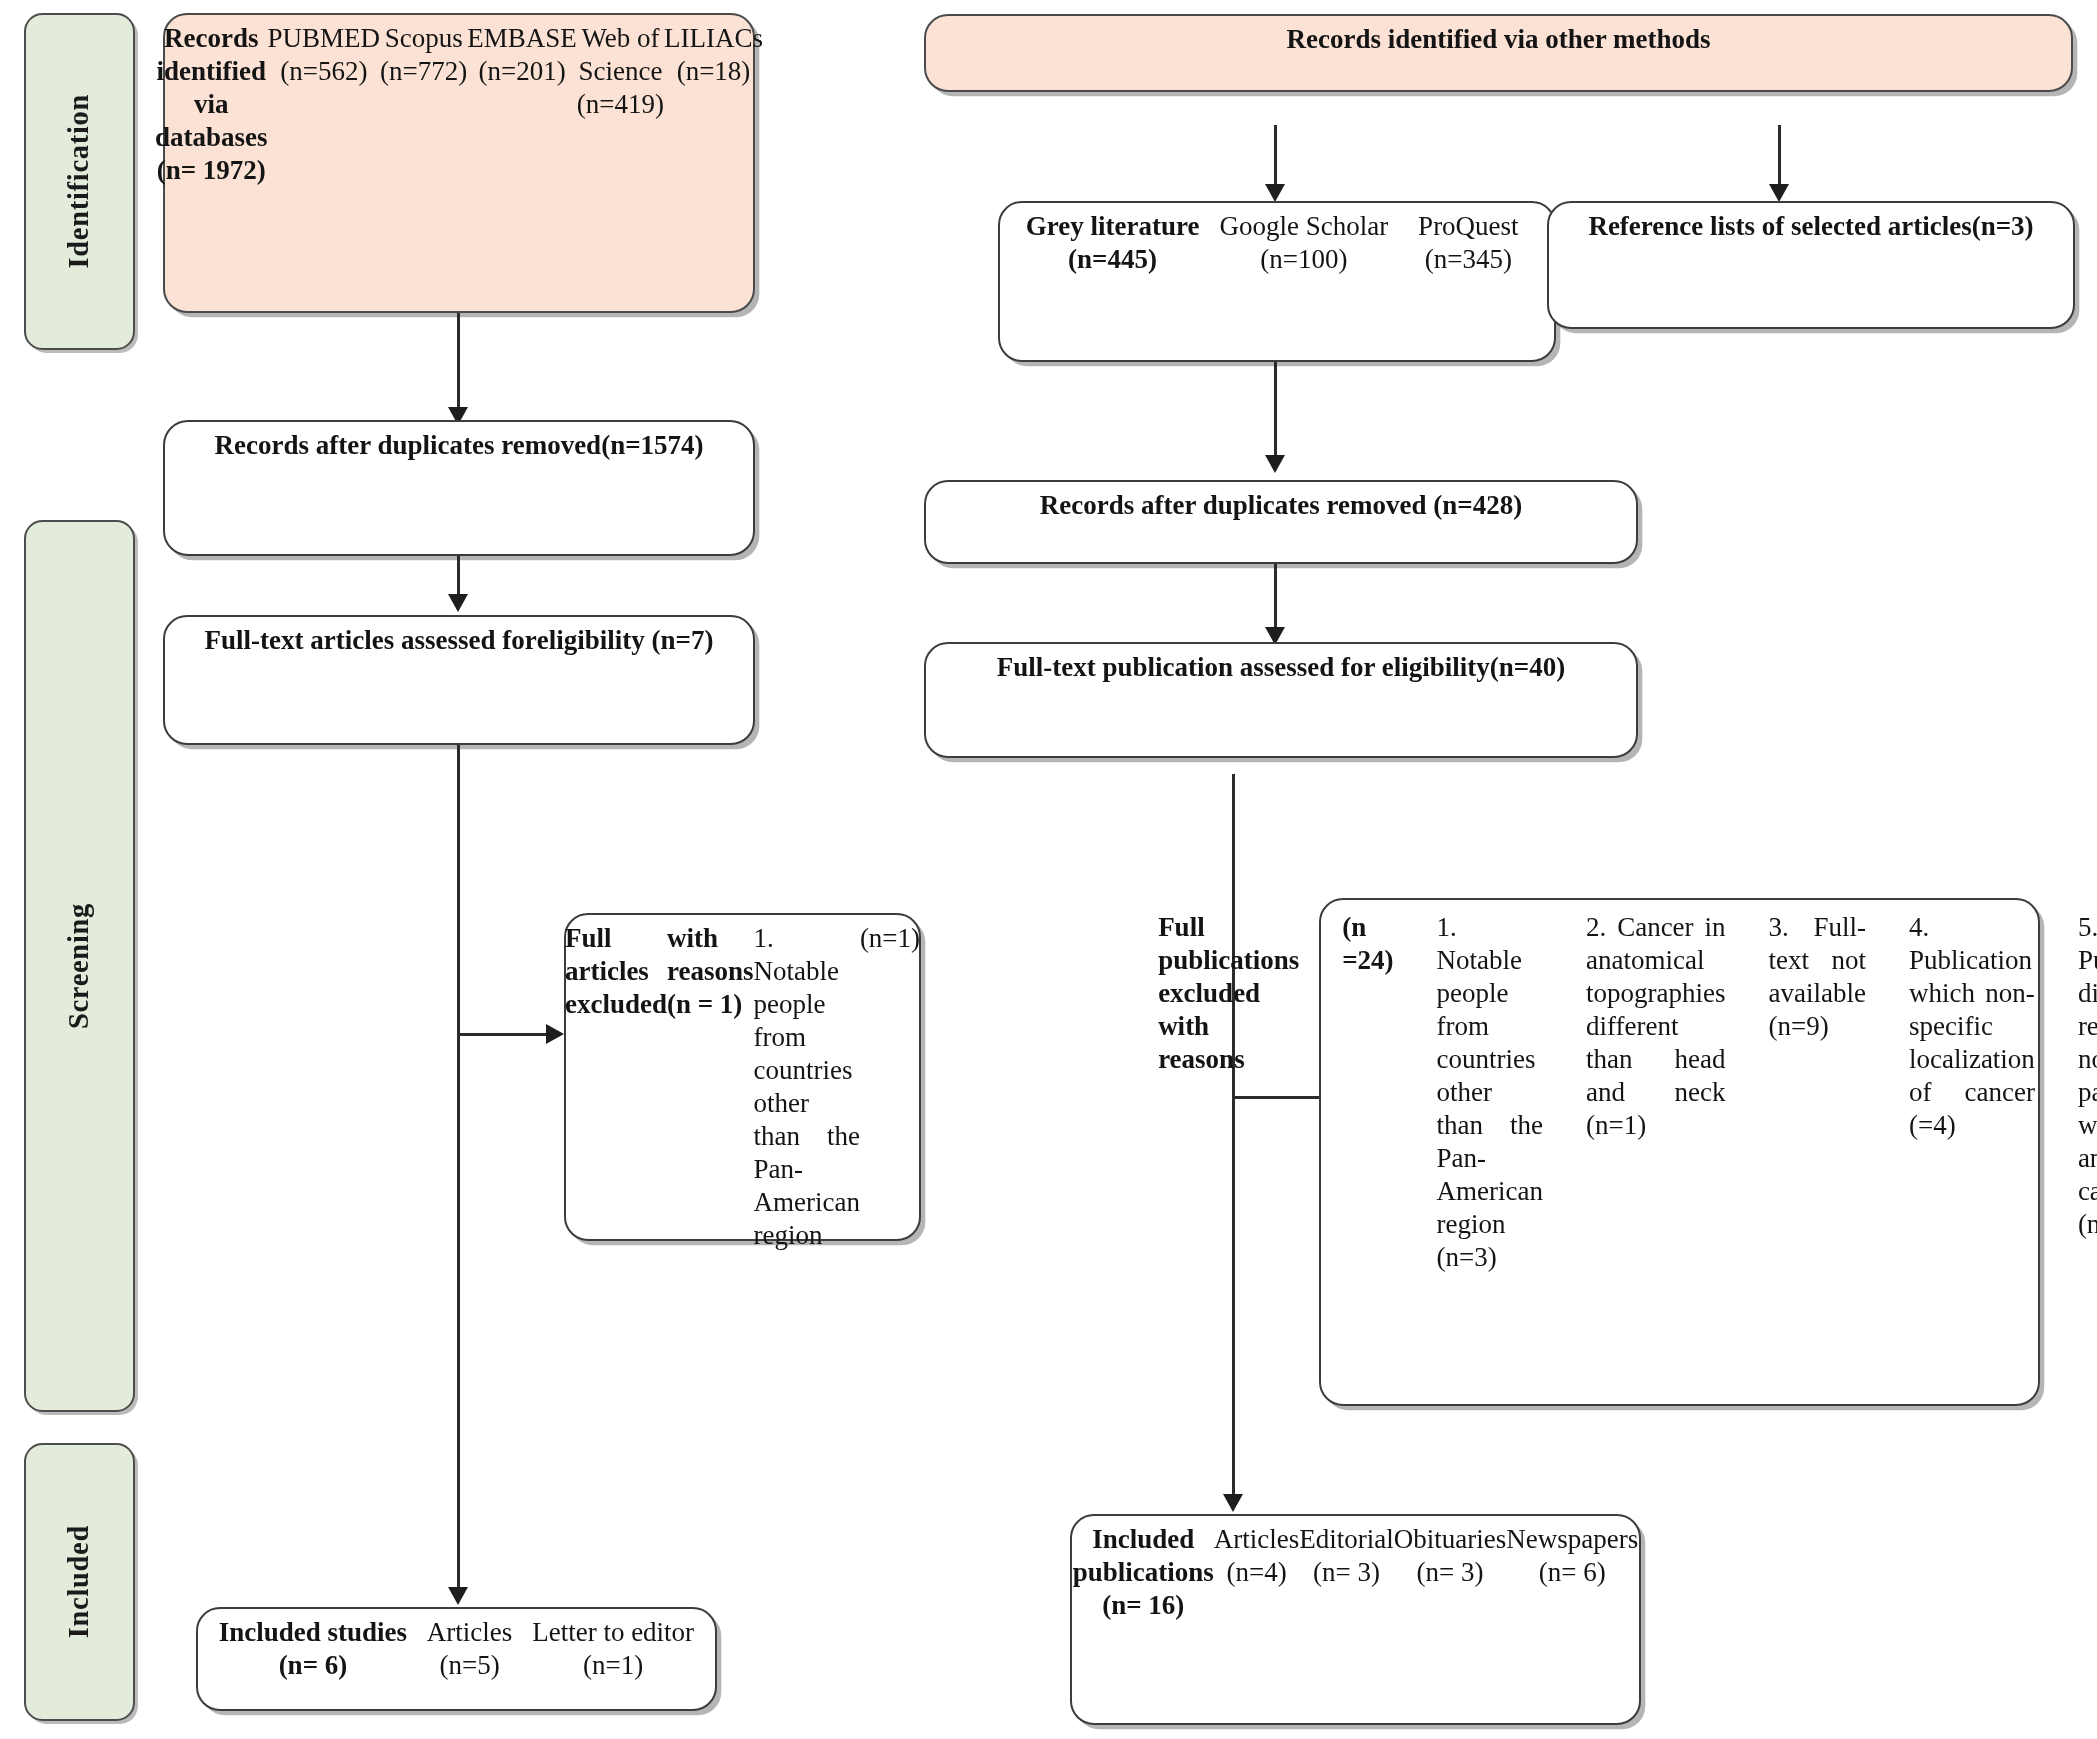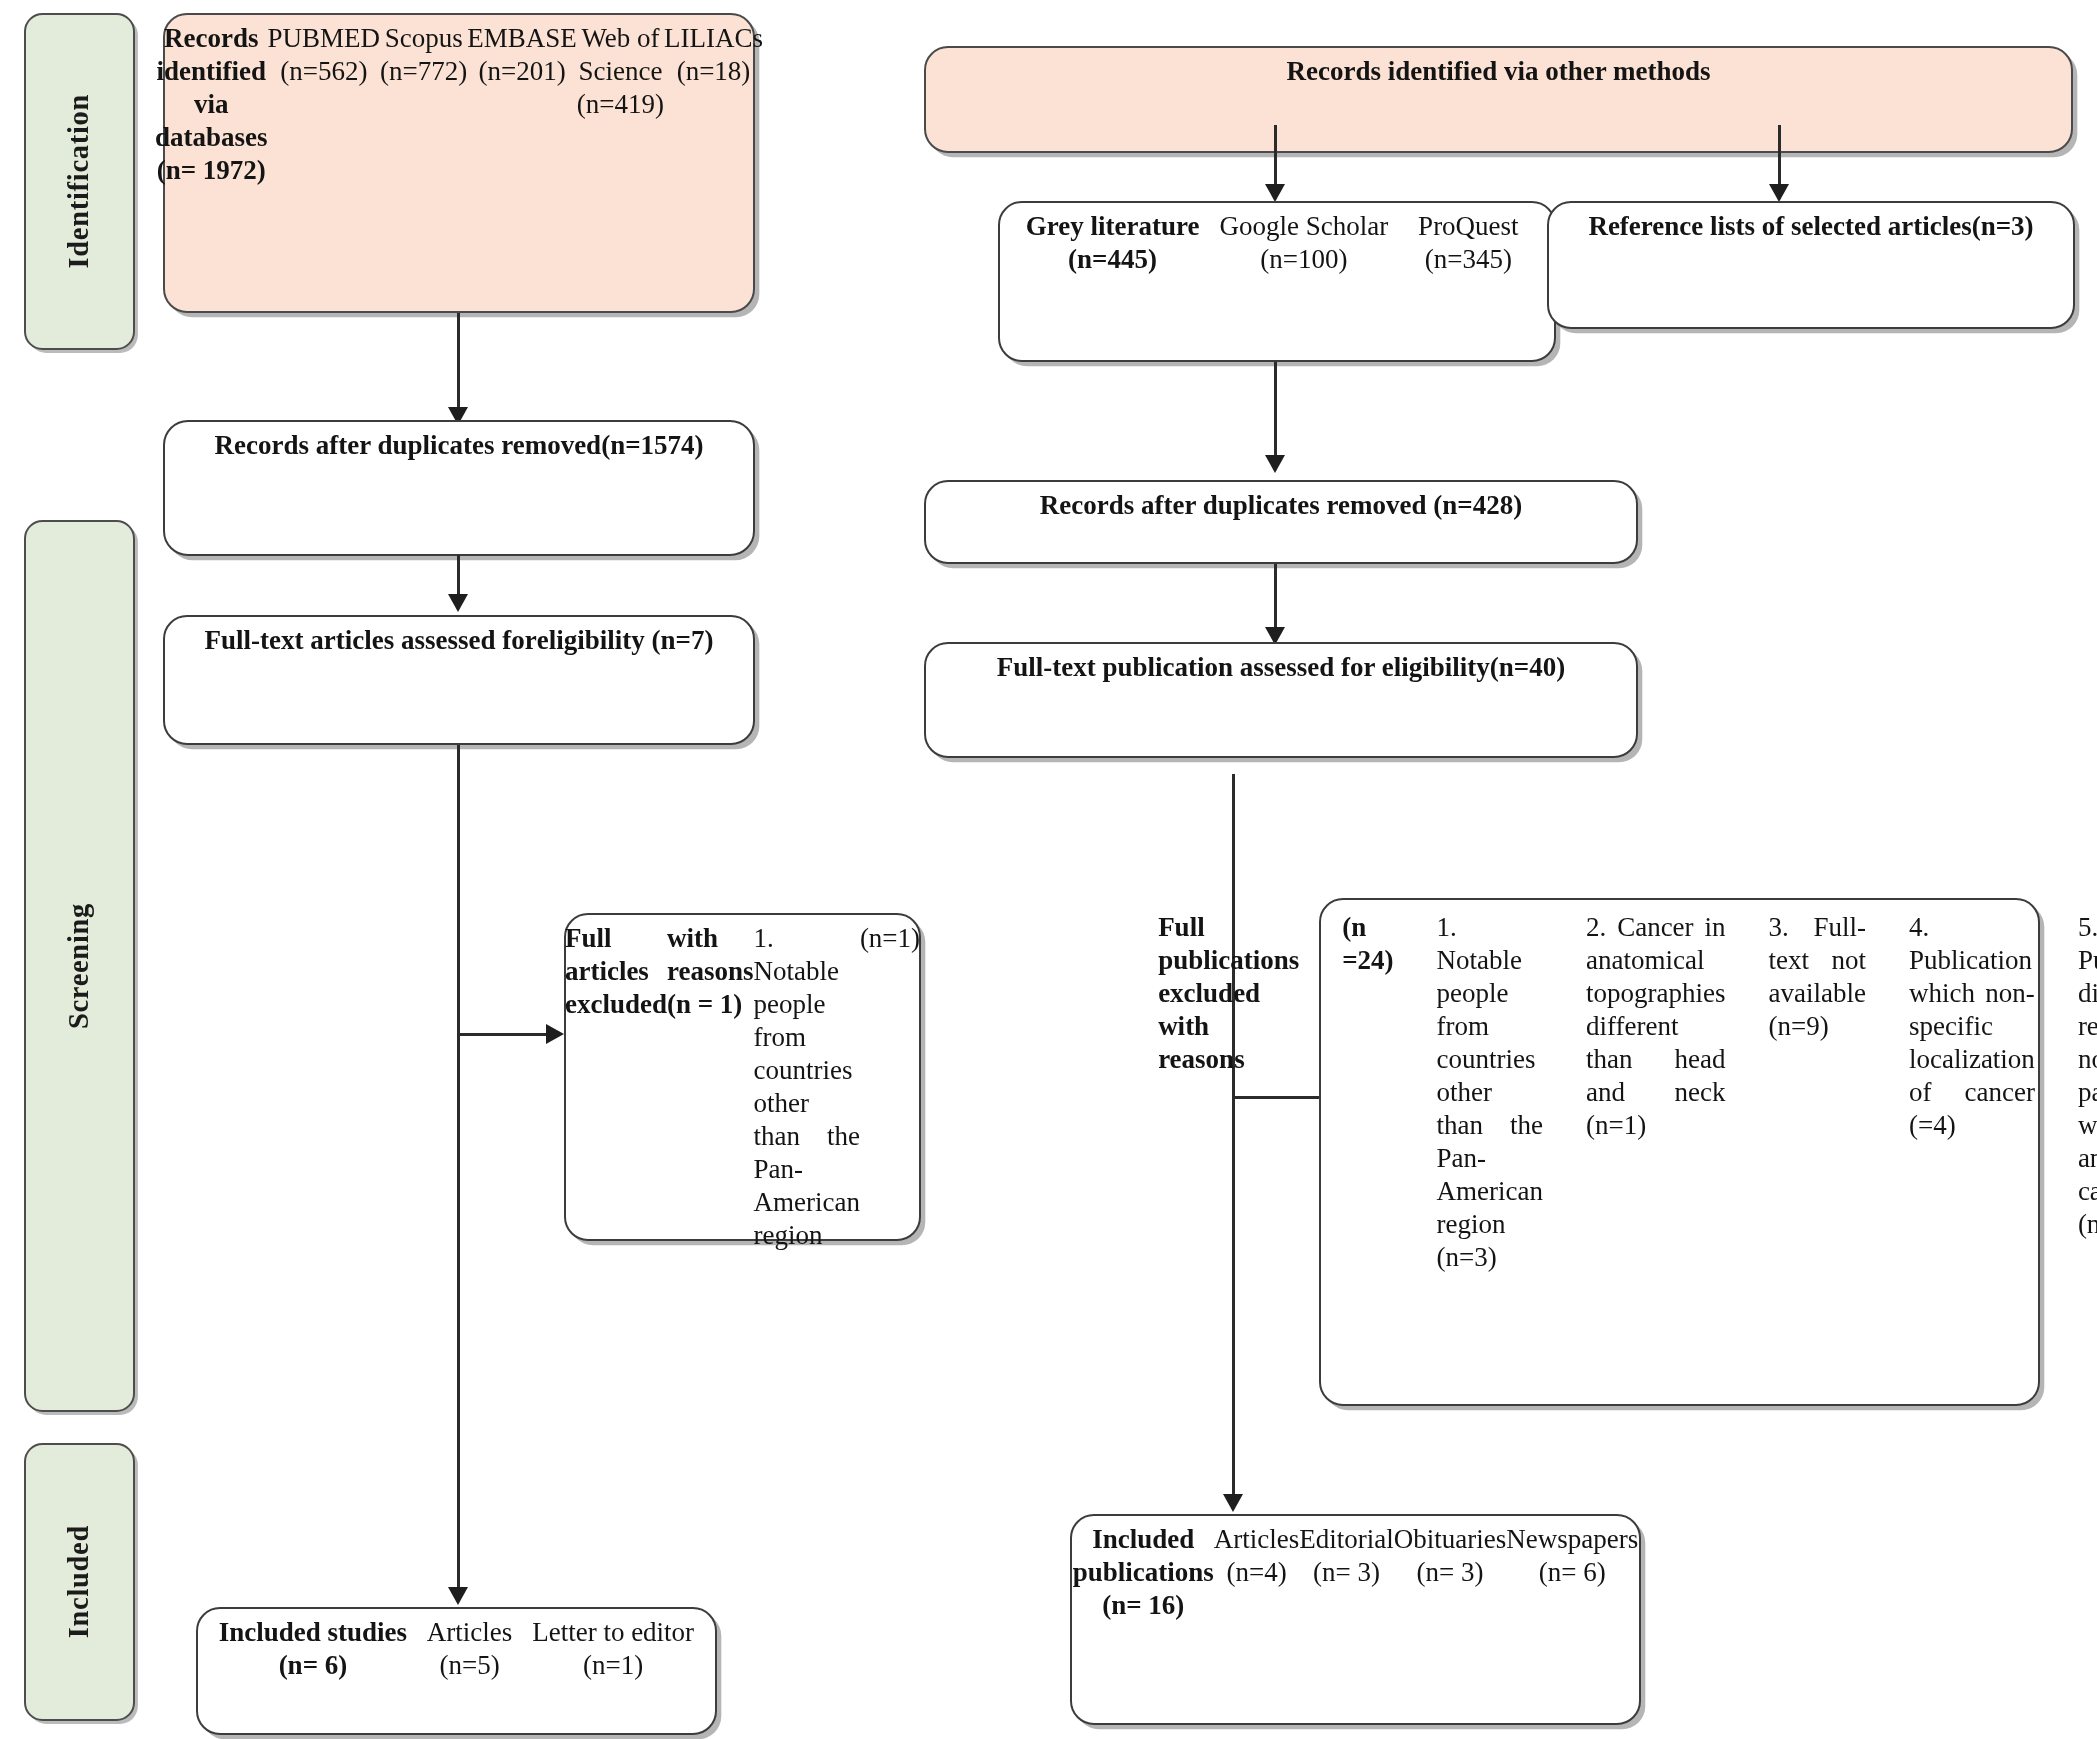--- a/index.html
+++ b/index.html
@@ -123,27 +123,27 @@
   <div class="hline" style="left:457px;top:1033px;width:96px;"></div>
   <div class="arrow-right" style="left:546px;top:1024px;"></div>
 
   <div class="node left-align justify" style="left:564px;top:913px;width:357px;height:328px;">
     <span class="ln b">Full articles excluded</span>
     <span class="ln b">with reasons (n = 1)</span>
     <span class="ln">1. Notable people from countries other than the Pan-American region</span>
     <span class="ln">(n=1)</span>
   </div>
 
-  <div class="node" style="left:196px;top:1607px;width:521px;height:128px;justify-content:space-between;">
+  <div class="node" style="left:196px;top:1607px;width:521px;height:104px;justify-content:space-between;">
     <span class="ln b">Included studies (n= 6)</span>
     <span class="ln">Articles (n=5)</span>
     <span class="ln">Letter to editor (n=1)</span>
   </div>
 
-  <div class="node peach" style="left:924px;top:14.3px;width:1149px;height:107px;margin-top:32px;">
+  <div class="node peach" style="left:924px;top:14.3px;width:1149px;height:78px;">
     <span class="ln b">Records identified via other methods</span>
   </div>
 
   <div class="vline" style="left:1274px;top:125px;height:64px;"></div>
   <div class="arrow-down" style="left:1265px;top:184px;"></div>
 
   <div class="vline" style="left:1778px;top:125px;height:64px;"></div>
   <div class="arrow-down" style="left:1769px;top:184px;"></div>
 
   <div class="node" style="left:998px;top:201px;width:558px;height:161px;">

